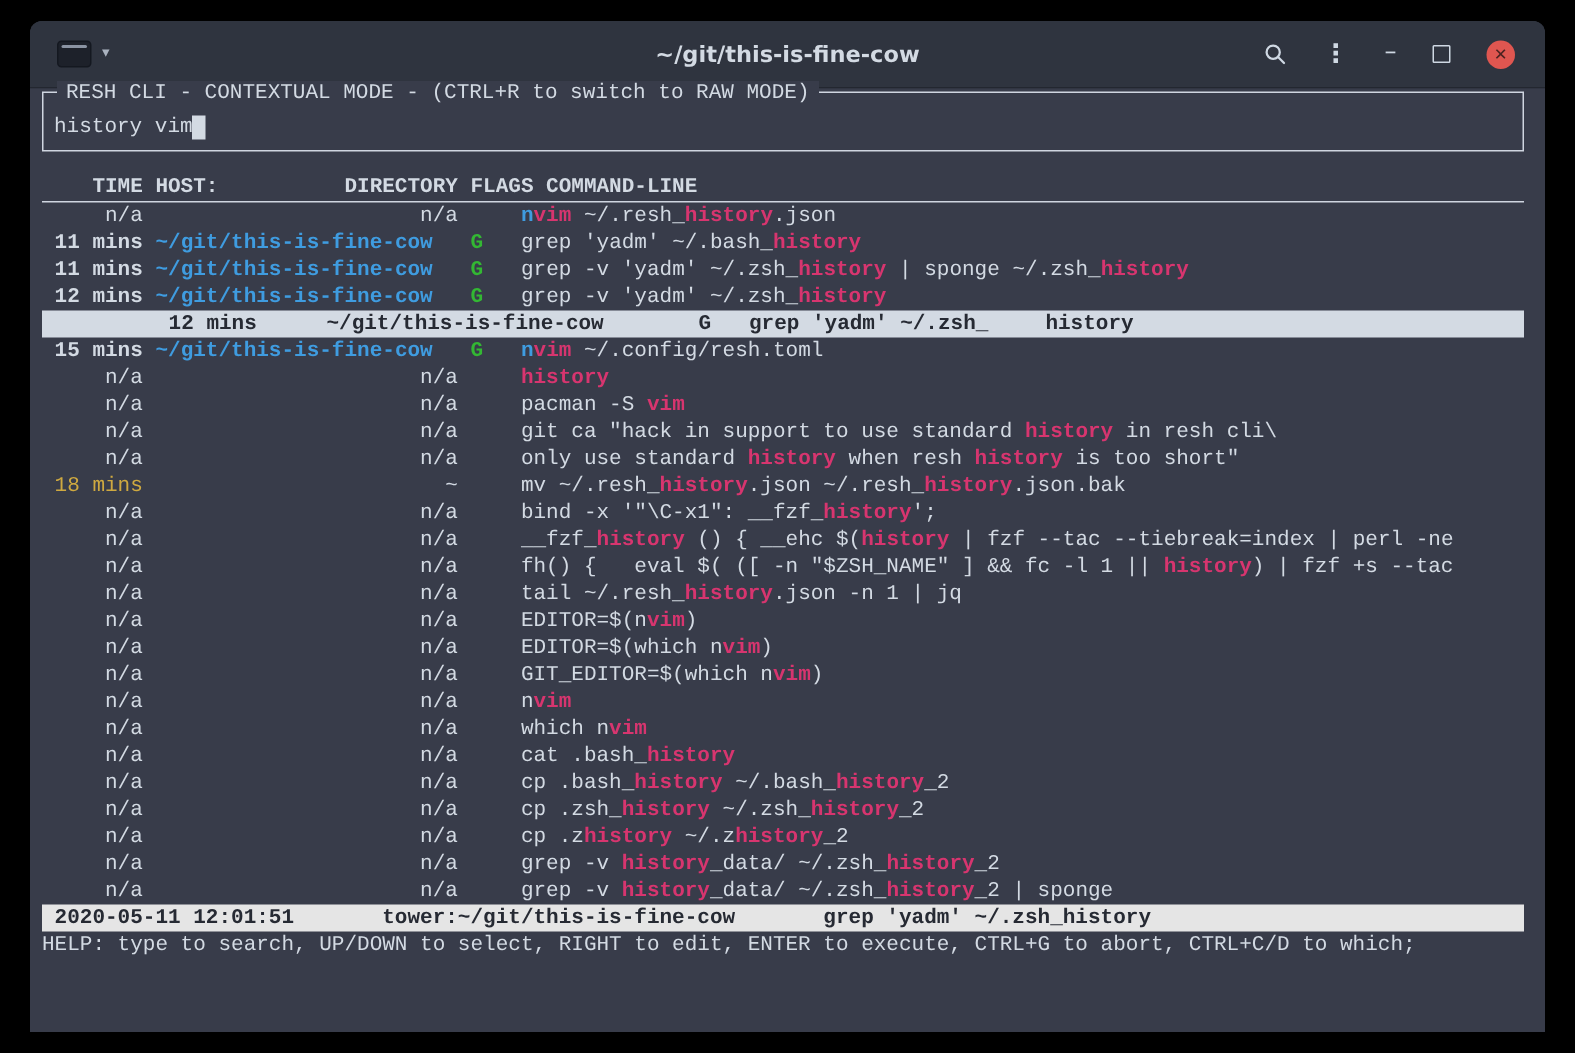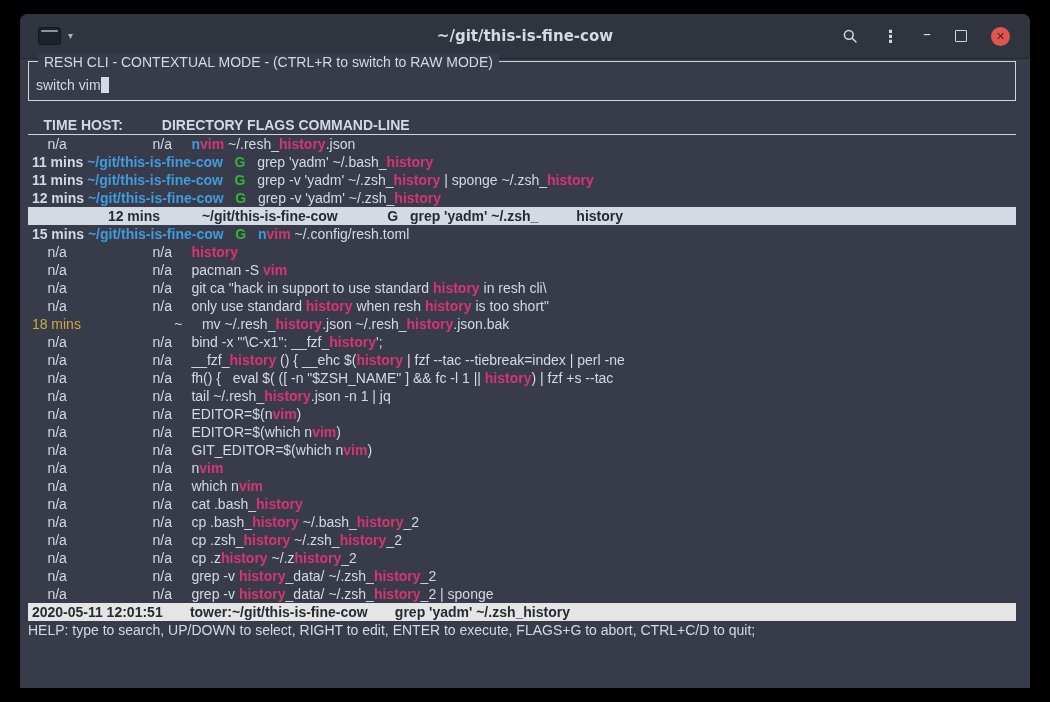--- a/index.html
+++ b/index.html
@@ -18,21 +18,21 @@
   .tb-right{margin-left:auto;display:flex;align-items:center;gap:24px;margin-right:20px;}
   .tb-btn{display:flex;align-items:center;justify-content:center;cursor:pointer;color:#cfd8e3;}
   .kebab{font-size:17px;font-weight:700;letter-spacing:0;line-height:1;}
   .minim{font-size:16px;line-height:1;transform:translateY(-2px);}
   .restore-ic{width:10px;height:10px;border:1.5px solid #cfd8e3;border-radius:1px;}
   .close-btn{width:19px;height:19px;border-radius:50%;background:#df5650;color:#4c2220;font-size:11px;
              font-weight:700;display:flex;align-items:center;justify-content:center;line-height:1;}
   
   .content{position:absolute;top:45px;left:0;right:0;bottom:0;background:#383c4a;
            padding:0 14px 0 8px;box-sizing:border-box;color:#d3dae3;
-           font-family:Liberation Sans, sans-serif;font-size:14px;line-height:18px;}
+           font-family:Liberation Mono, monospace;font-size:14px;line-height:18px;}
   .resh-box{margin-top:2px;height:40px;box-sizing:border-box;border:1px solid #cfd5e0;position:relative;
             padding:14px 0 0 7px;}
   .box-label{position:absolute;top:-8px;left:9px;background:#383c4a;padding:0 6px;line-height:16px;
              color:#d3dae3;white-space:pre;}
   .inputline{white-space:pre;display:flex;align-items:center;}
   .cursor{display:inline-block;width:8.5px;height:16px;background:#d3dae3;margin-left:0;}
   .spacer{height:16px;}
   .table-header{white-space:pre;font-weight:700;border-bottom:1px solid #cfd5e0;height:17px;line-height:17px;}
   .line{white-space:pre;height:18px;line-height:18px;}
   .line.selected{background:#d3dae3;}
@@ -78,21 +78,21 @@
         <div class="close-btn">
           <span>✕</span>
         </div>
       </div>
     </div>
 
     <div class="content">
       <div class="resh-box">
         <div class="box-label">RESH CLI - CONTEXTUAL MODE - (CTRL+R to switch to RAW MODE)</div>
         <div class="inputline">
-          <span>switch vim</span><span class="cursor"></span>
+          <span>history vim</span><span class="cursor"></span>
         </div>
       </div>
 
       <div class="spacer"></div>
 
       <div class="table-header">    TIME HOST:          DIRECTORY FLAGS COMMAND-LINE</div>
 
       <div id="history-list">
           <div class="line">     n/a                      n/a <span class="c-green">    </span><span class="c-blue">n<span class="m">vim</span></span> ~/.resh_<span class="m">history</span>.json</div>
           <div class="line"><span class="c-bold"> 11 mins</span> <span class="c-blue">~/git/this-is-fine-cow  </span> <span class="c-green">G   </span>grep 'yadm' ~/.bash_<span class="m">history</span></div>
@@ -117,17 +117,17 @@
           <div class="line">     n/a                      n/a <span class="c-green">    </span>cat .bash_<span class="m">history</span></div>
           <div class="line">     n/a                      n/a <span class="c-green">    </span>cp .bash_<span class="m">history</span> ~/.bash_<span class="m">history</span>_2</div>
           <div class="line">     n/a                      n/a <span class="c-green">    </span>cp .zsh_<span class="m">history</span> ~/.zsh_<span class="m">history</span>_2</div>
           <div class="line">     n/a                      n/a <span class="c-green">    </span>cp .z<span class="m">history</span> ~/.z<span class="m">history</span>_2</div>
           <div class="line">     n/a                      n/a <span class="c-green">    </span>grep -v <span class="m">history</span>_data/ ~/.zsh_<span class="m">history</span>_2</div>
           <div class="line">     n/a                      n/a <span class="c-green">    </span>grep -v <span class="m">history</span>_data/ ~/.zsh_<span class="m">history</span>_2 | sponge</div>
         </div>
 
       <div class="statusbar" id="status-bar"> 2020-05-11 12:01:51       tower:~/git/this-is-fine-cow       grep 'yadm' ~/.zsh_history</div>
 
-      <div class="help">HELP: type to search, UP/DOWN to select, RIGHT to edit, ENTER to execute, FLAGS+G to abort, CTRL+C/D to quit;</div>
+      <div class="help">HELP: type to search, UP/DOWN to select, RIGHT to edit, ENTER to execute, CTRL+G to abort, CTRL+C/D to which;</div>
     </div>
 
   </div>
 </div>
 
 </body></html>

